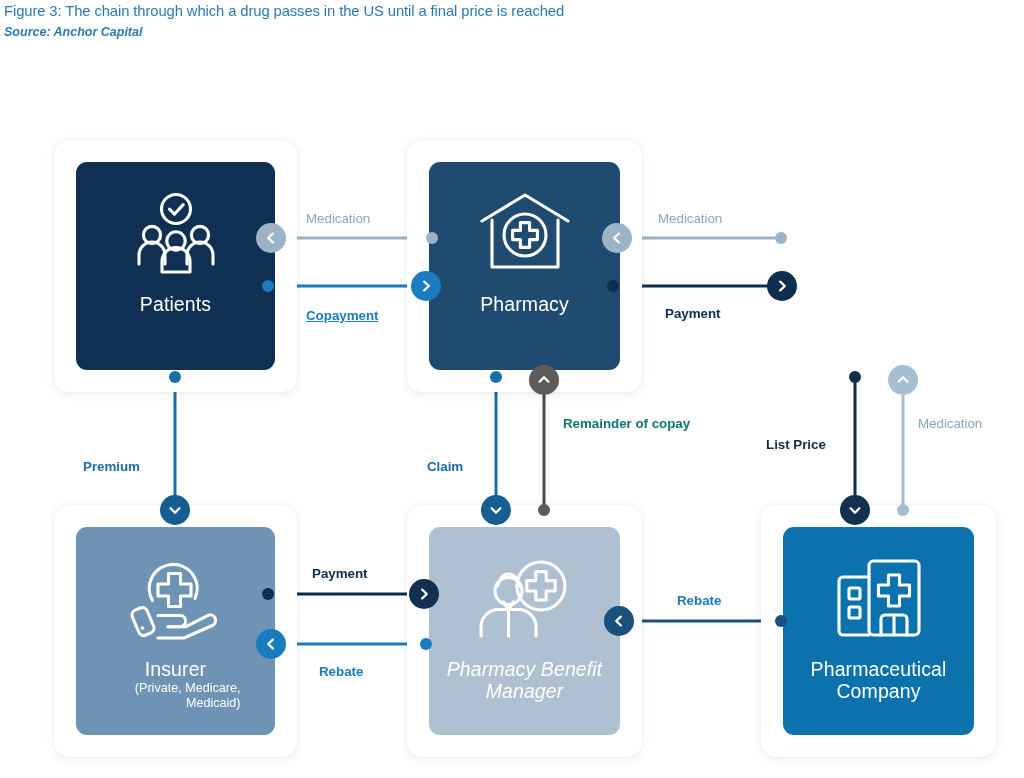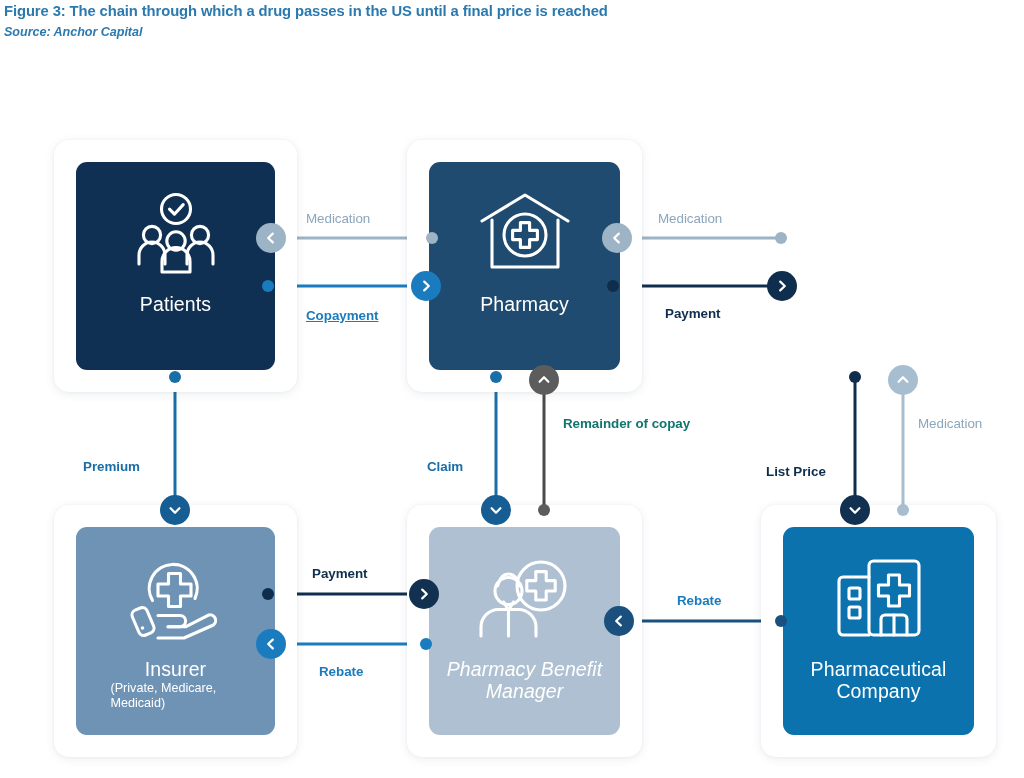--- a/index.html
+++ b/index.html
@@ -18,21 +18,21 @@
 
   
   #header {
     position: absolute;
     left: 4px;
     top: 2px;
     width: 620px;
   }
   #fig-title {
     font-size: 14.8px;
-    font-weight: bold;
+    font-weight: normal;
     line-height: 1.33;
     color: #2a7ab0;
     letter-spacing: -0.1px;
     margin: 0;
   }
   #fig-source {
     font-size: 12.6px;
     font-style: italic;
     font-weight: bold;
     color: #2a7ab0;
@@ -111,21 +111,21 @@
     font-size: 19.5px;
     font-weight: normal;
     text-align: center;
     line-height: 1.15;
     margin-top: 12px;
     letter-spacing: 0.1px;
   }
   .card-sub {
     color: #ffffff;
     font-size: 12.6px;
-    text-align: left;
+    text-align: right;
     line-height: 1.18;
     margin-top: 1px;
     font-weight: normal;
   }
 
   
   .edge-label {
     position: absolute;
     font-size: 13.4px;
     font-weight: bold;
@@ -365,21 +365,21 @@
 
   <div id="label-layer">
     <div class="edge-label lbl-med" style="left:306px; top:211px;">Medication</div>
     <div class="edge-label lbl-blue" style="left:306px; top:308px;text-decoration:underline;">Copayment</div>
     <div class="edge-label lbl-med" style="left:658px; top:211px;">Medication</div>
     <div class="edge-label lbl-navy" style="left:665px; top:306px;">Payment</div>
 
     <div class="edge-label lbl-lblue" style="left:83px; top:459px;">Premium</div>
     <div class="edge-label lbl-lblue" style="left:427px; top:459px;">Claim</div>
     <div class="edge-label lbl-gray" style="left:563px; top:416px;">Remainder of copay</div>
-    <div class="edge-label lbl-navy" style="left:766px; top:464px;text-align:right;">List Price</div>
+    <div class="edge-label lbl-navy" style="left:766px; top:437px;text-align:right;">List Price</div>
     <div class="edge-label lbl-med" style="left:918px; top:416px;">Medication</div>
 
     <div class="edge-label lbl-navy" style="left:312px; top:566px;">Payment</div>
     <div class="edge-label lbl-blue" style="left:319px; top:664px;">Rebate</div>
     <div class="edge-label lbl-blue" style="left:677px; top:593px;">Rebate</div>
   </div>
 
 </div>
 
 </body></html>

